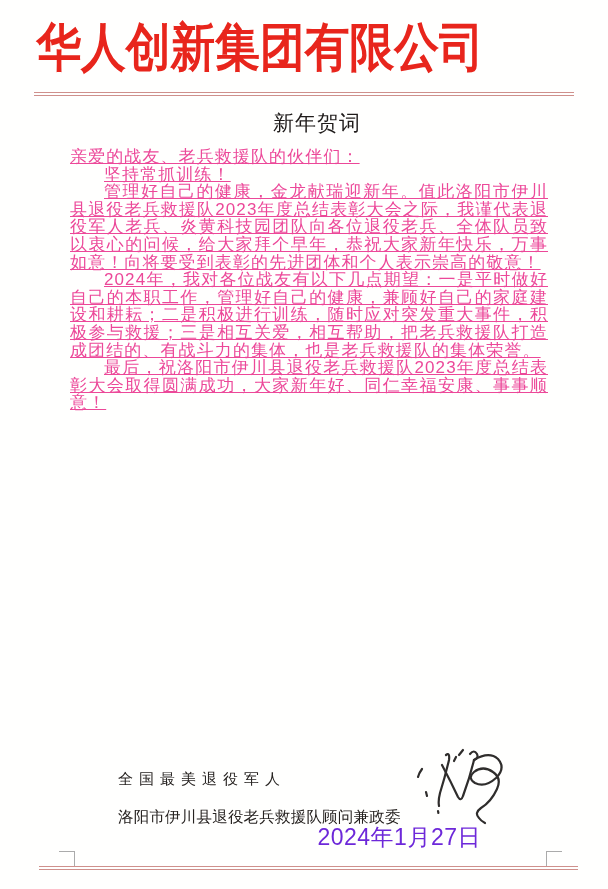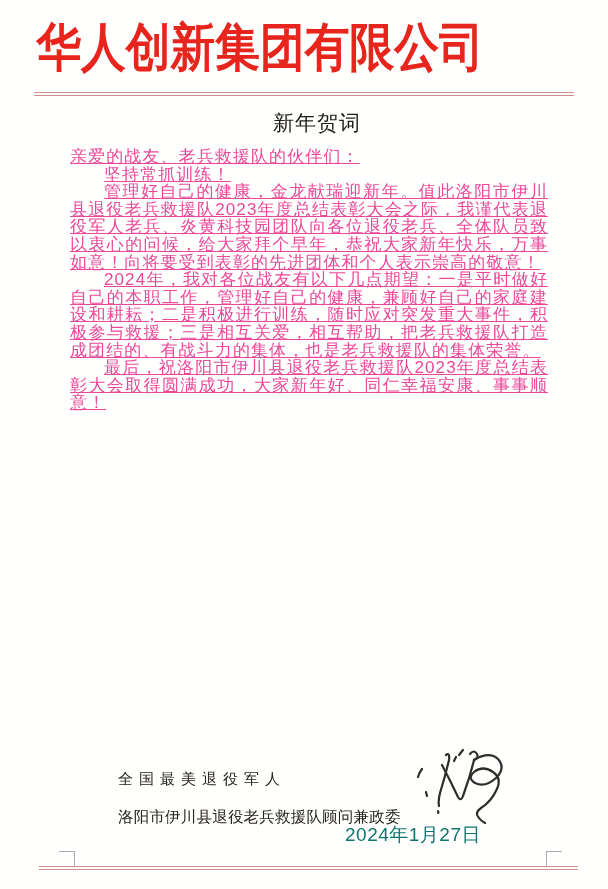--- a/index.html
+++ b/index.html
@@ -72,23 +72,23 @@
     margin-top:14px;
   }
   .sig-scribble {
     position:absolute;
     left:413px; top:747px;
     width:100px; height:80px;
   }
   .sig-date {
     position:absolute;
     top:822px; right:127px;
-    font-size:19px;
+    font-size:23px;
     letter-spacing:0.5px;
-    color:#0f766e;
+    color:#6d28d9;
     white-space:nowrap;
   }
   .footer-rule {
     position:absolute;
     left:39px; top:866px;
     width:539px; height:2px;
     border-top:1px solid #cf908c;
     border-bottom:1px solid #cf908c;
   }
   .corner-mark-left {

